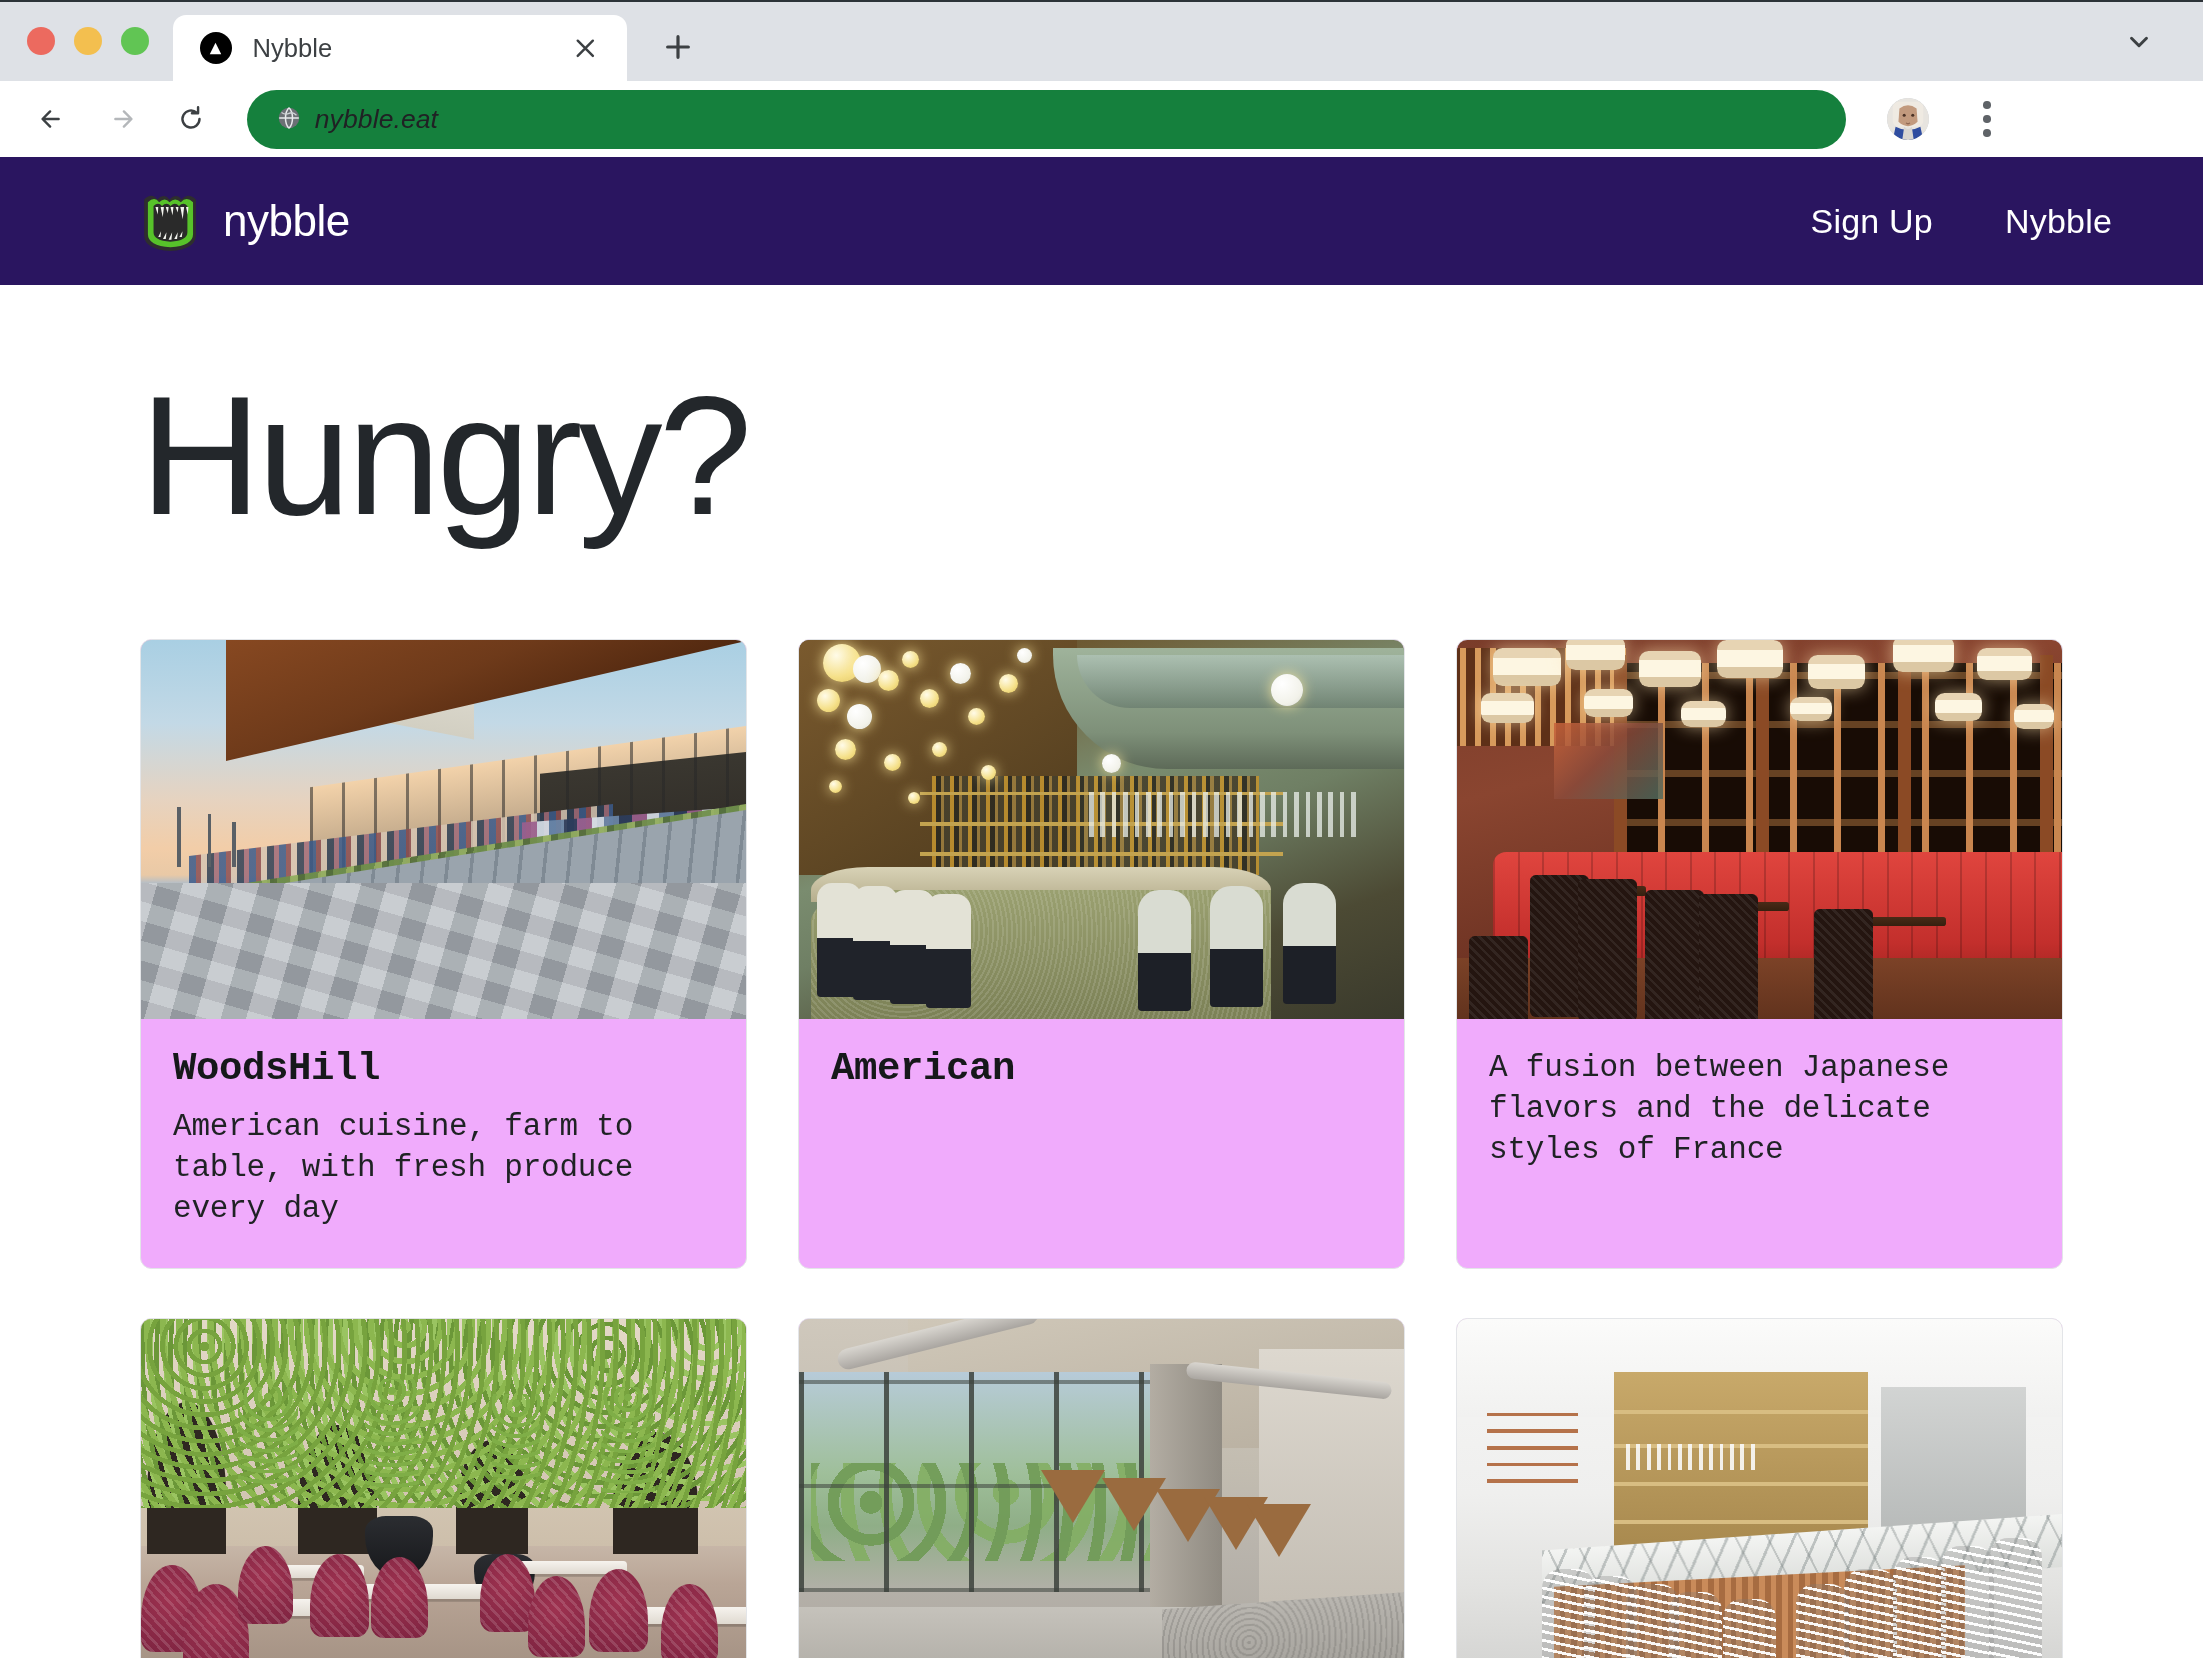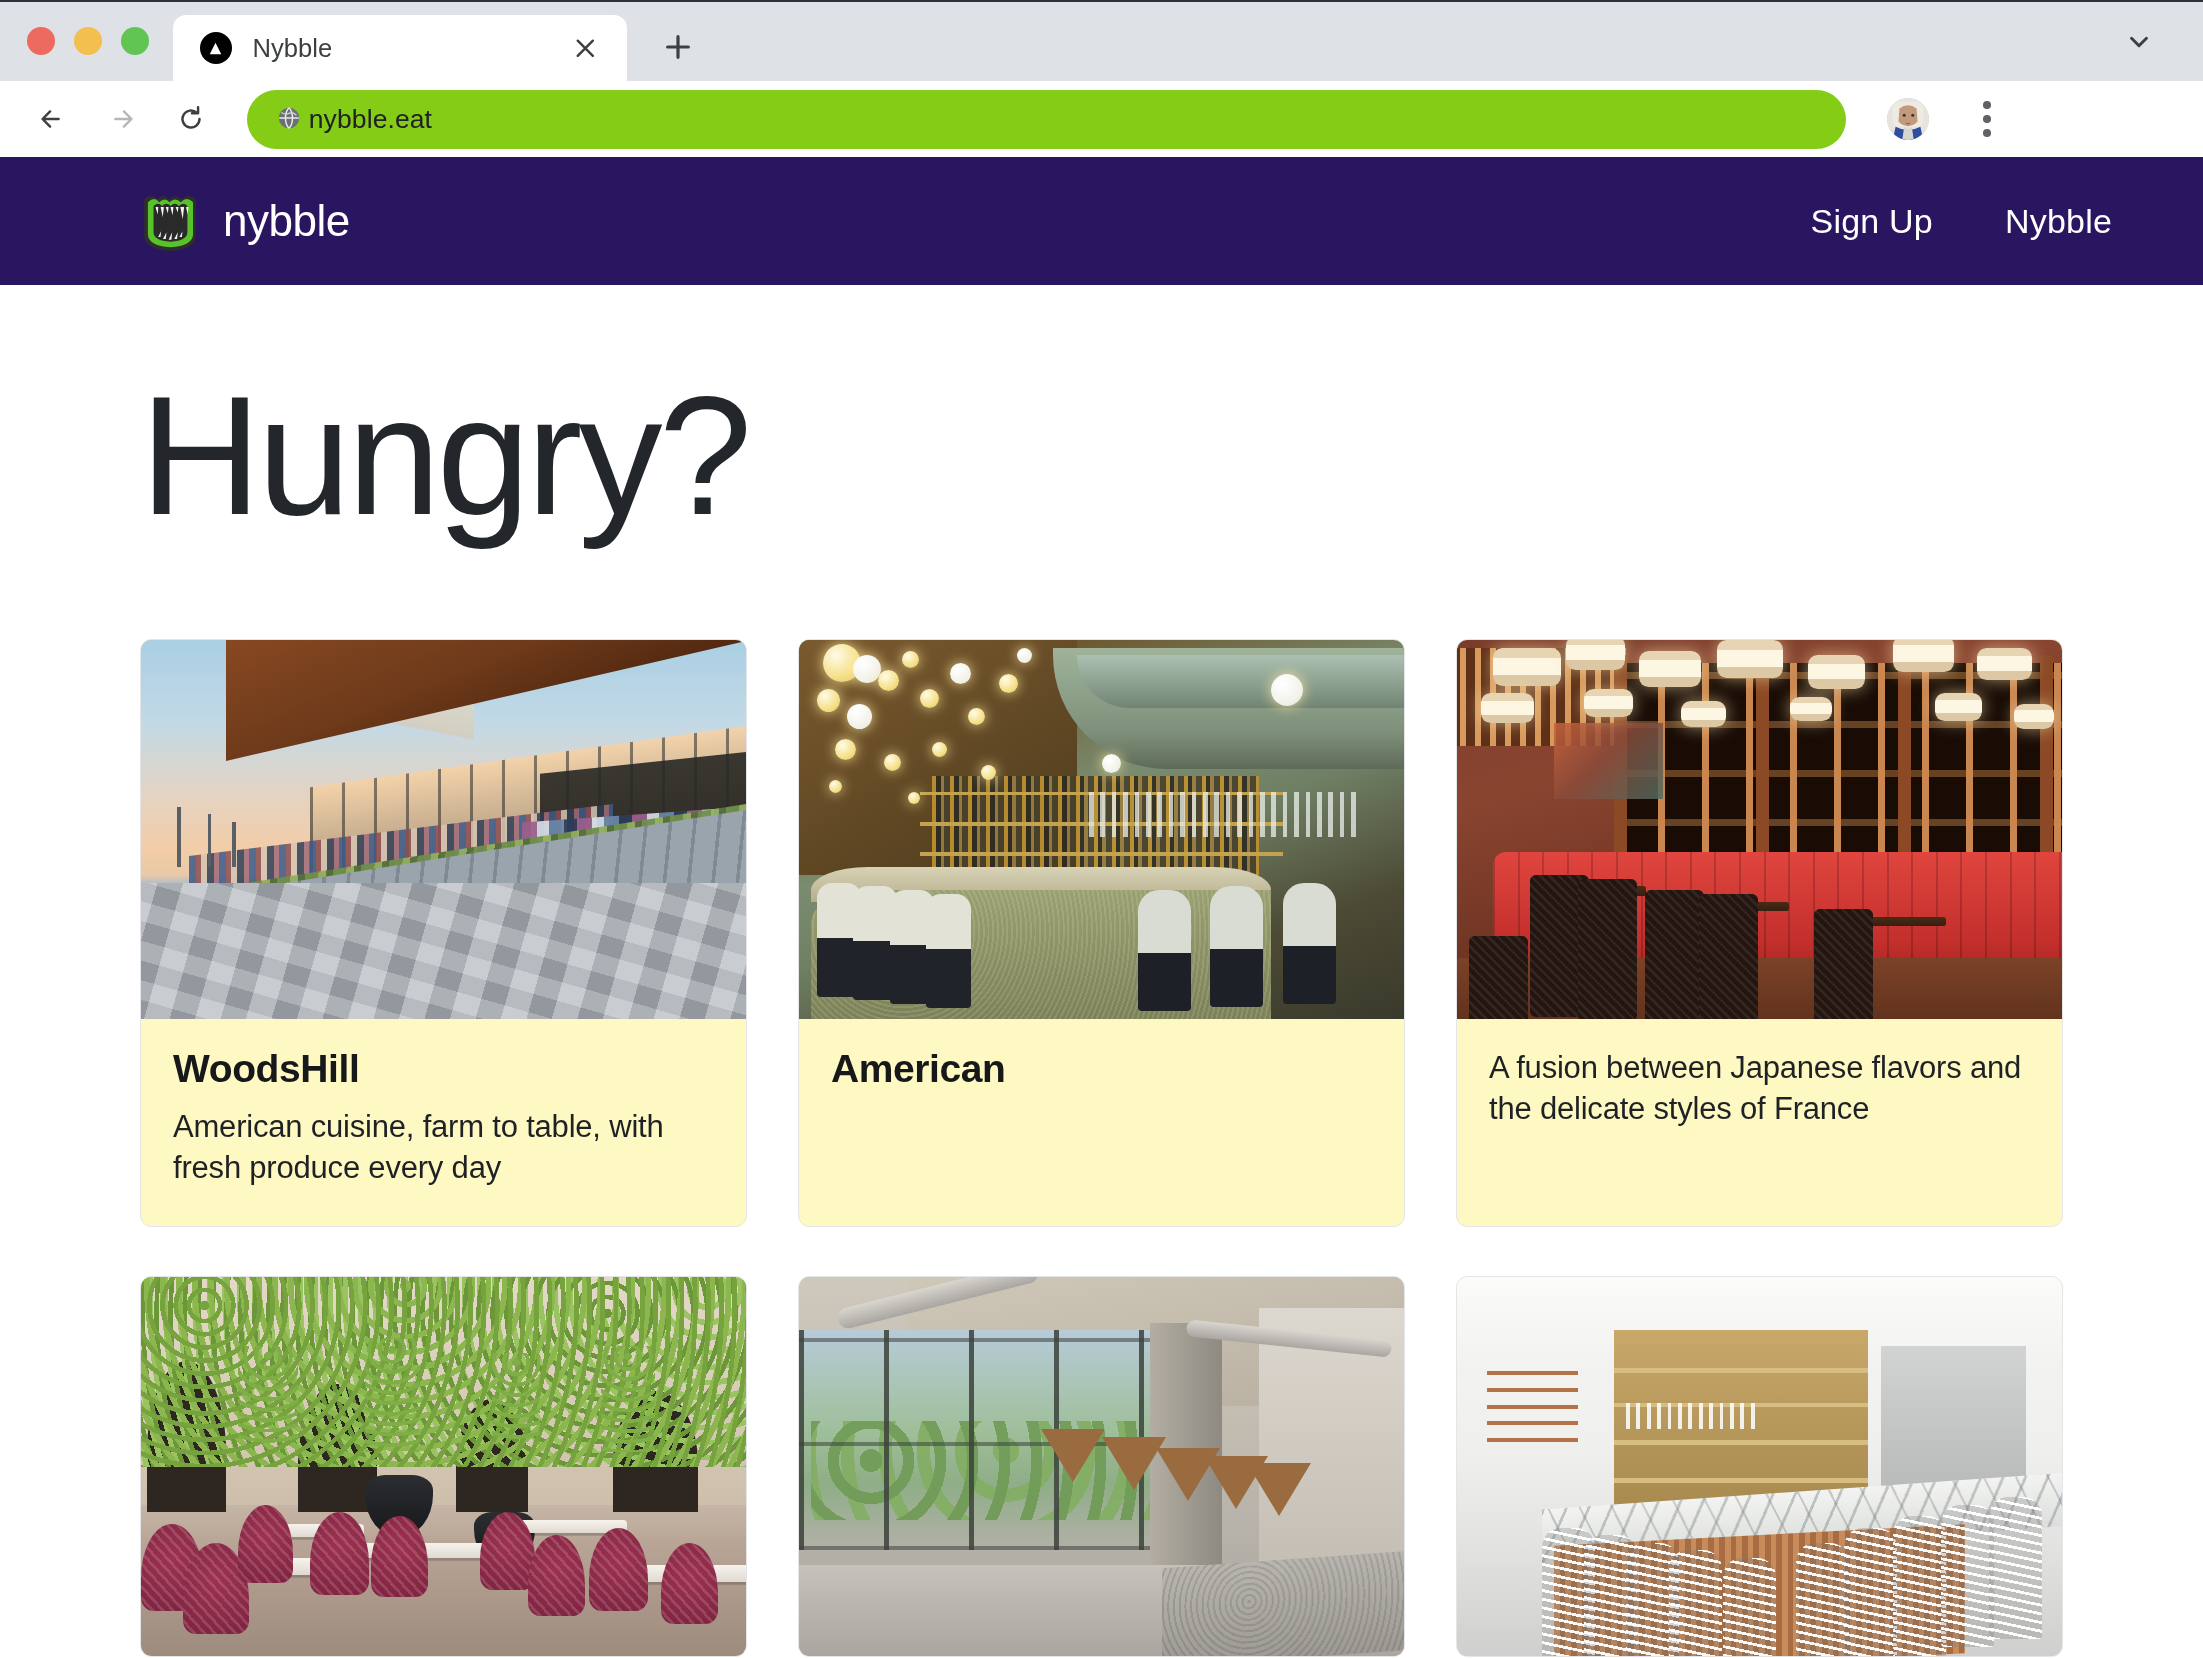--- a/index.html
+++ b/index.html
@@ -108,30 +108,31 @@
   .nav-btn {
     width: 62px; height: 62px;
     display: flex; align-items: center; justify-content: center;
     border-radius: 50%;
     cursor: pointer;
     flex: 0 0 auto;
   }
   .omnibox {
     flex: 1 1 auto;
     height: 59px;
-    background: #84cc16;
+    background: #15803d;
     border-radius: 32px;
     display: flex;
     align-items: center;
     padding: 0 28px;
-    gap: 6px;
+    gap: 12px;
     margin-left: 17px;
     margin-right: 34px;
     max-width: 1599px;
     cursor: text;
+    font-style: italic;
   }
   .omnibox-url {
     font-size: 26.5px;
     color: #202124;
     letter-spacing: 0.1px;
   }
   .avatar {
     width: 42px; height: 42px;
     border-radius: 50%;
     overflow: hidden;
@@ -224,25 +225,26 @@
   .search-box::placeholder { color: #5b6066; }
 
   .card-grid {
     display: grid;
     grid-template-columns: repeat(3, 1fr);
     gap: 49px 51px;
     margin-top: 61px;
   }
 
   .card {
-    background: #fef9c3;
+    background: #f0abfc;
     border: 1.4px solid #e3e5e8;
     border-radius: 11.4px;
     overflow: hidden;
     cursor: pointer;
+    font-family: Liberation Mono, monospace;
   }
   .card-photo {
     width: 100%;
     height: 379px;
     position: relative;
     overflow: hidden;
     background: #c8c8c8;
   }
   .card-body { padding: 28px 32px 38px 32px; }
   .card-title {

